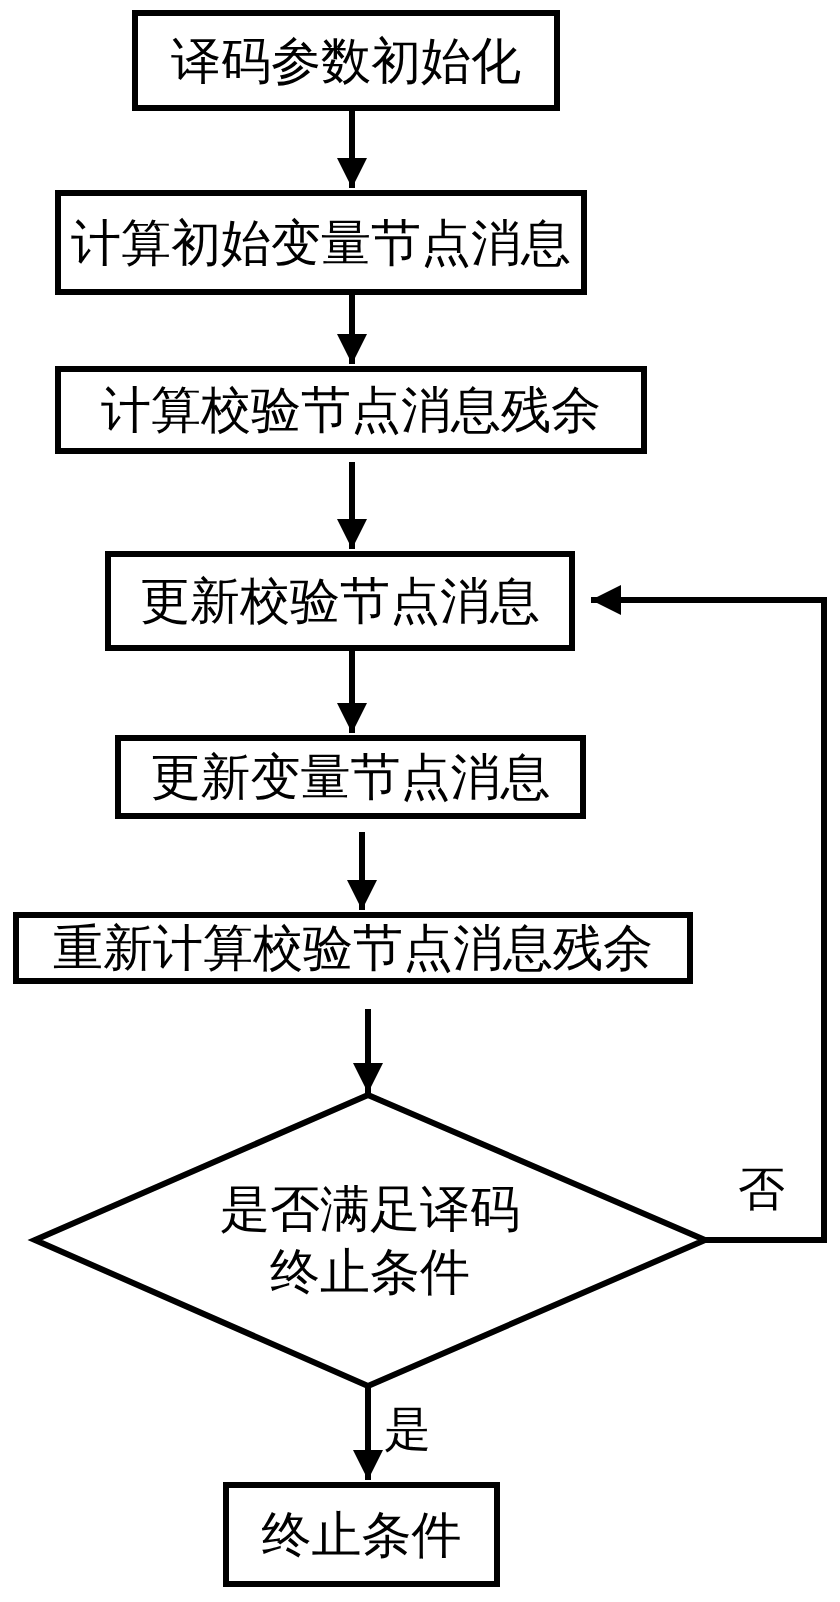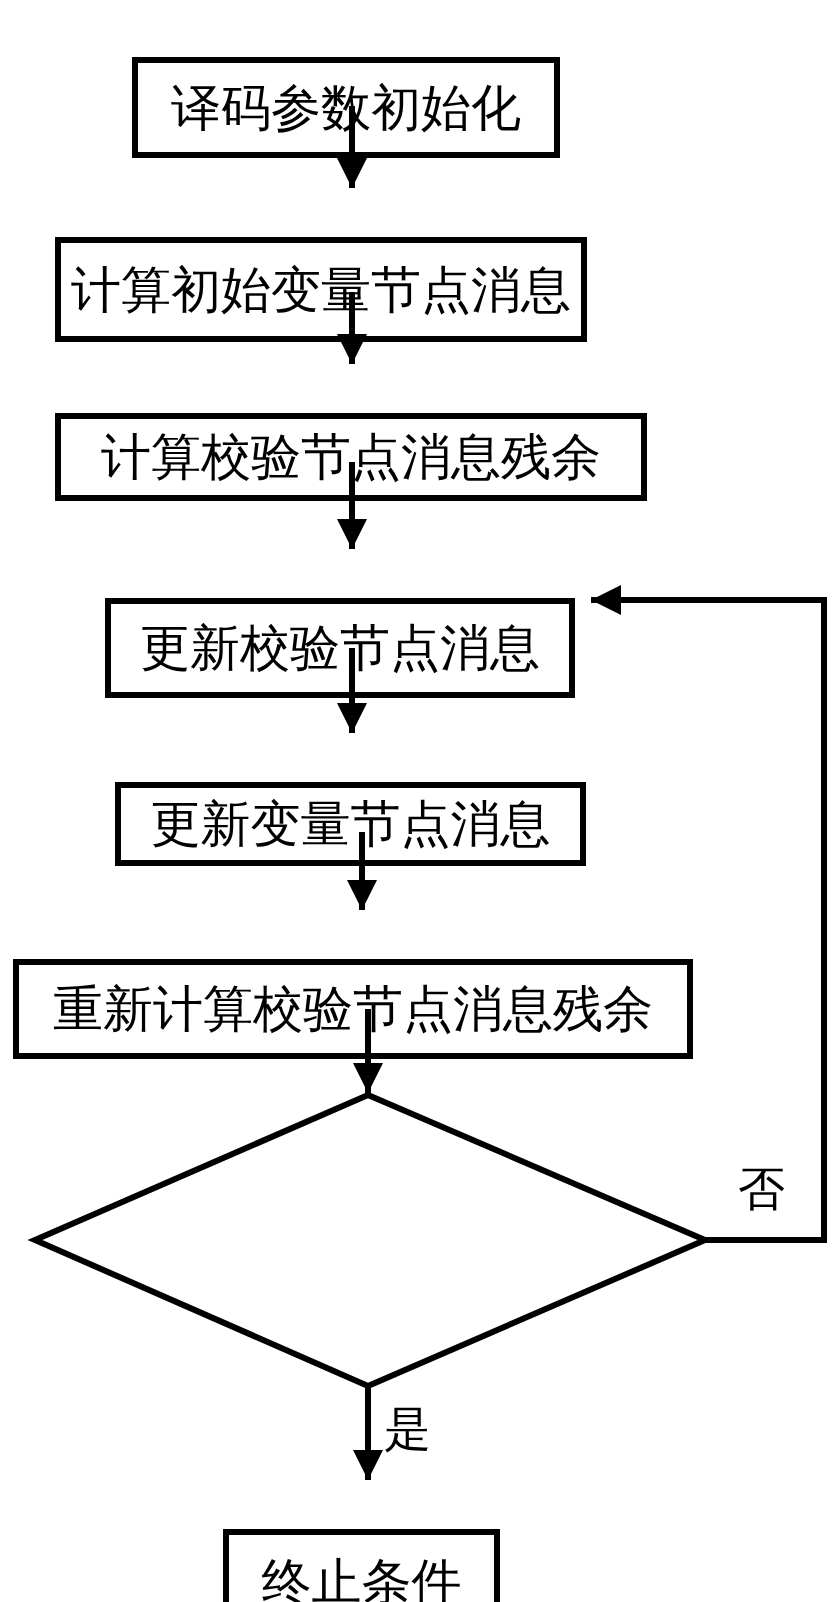--- a/index.html
+++ b/index.html
@@ -21,28 +21,27 @@
     box-sizing: border-box;
     border: 6px solid #000000;
     background: #ffffff;
     display: flex;
     align-items: center;
     justify-content: center;
     font-size: 50px;
     line-height: 1;
     white-space: nowrap;
     z-index: 1;
-    margin-top: 47px;
   }
   #n1 { left: 132px; top: 10px;   width: 428px; height: 101px; }
   #n2 { left: 55px;  top: 190px;  width: 532px; height: 105px; }
   #n3 { left: 55px;  top: 366px;  width: 592px; height: 88px; }
   #n4 { left: 105px; top: 551px;  width: 470px; height: 100px; }
   #n5 { left: 115px; top: 735px;  width: 471px; height: 84px; }
-  #n6 { left: 13px;  top: 912px;  width: 680px; height: 100px; }
+  #n6 { left: 13px;  top: 912px;  width: 680px; height: 72px; }
   #n8 { left: 223px; top: 1482px; width: 277px; height: 105px; }
 
   .wires {
     position: absolute;
     left: 0; top: 0;
     width: 840px;
     height: 1602px;
     z-index: 2;
   }
   .diamond-label {
@@ -91,17 +90,21 @@
     <line x1="362" y1="832" x2="362" y2="910" stroke="#000000" stroke-width="6" marker-end="url(#ah)"></line>
     <line x1="368" y1="1009" x2="368" y2="1093" stroke="#000000" stroke-width="6" marker-end="url(#ah)"></line>
 
     <polygon points="368,1095 705,1240 368,1386 35,1240" fill="#ffffff" stroke="#000000" stroke-width="6"></polygon>
 
     <path d="M 700,1240 L 824,1240 L 824,600 L 591,600" fill="none" stroke="#000000" stroke-width="6" marker-end="url(#ah)"></path>
 
     <line x1="368" y1="1383" x2="368" y2="1480" stroke="#000000" stroke-width="6" marker-end="url(#ah)"></line>
   </svg>
 
+  <div class="diamond-label">
+    <span style="display:block">是否满足译码</span>
+    <span style="display:block">终止条件</span>
+  </div>
 
   <div class="branch-label" id="label-no">否</div>
   <div class="branch-label" id="label-yes">是</div>
 
 </div>
 
 </body></html>

